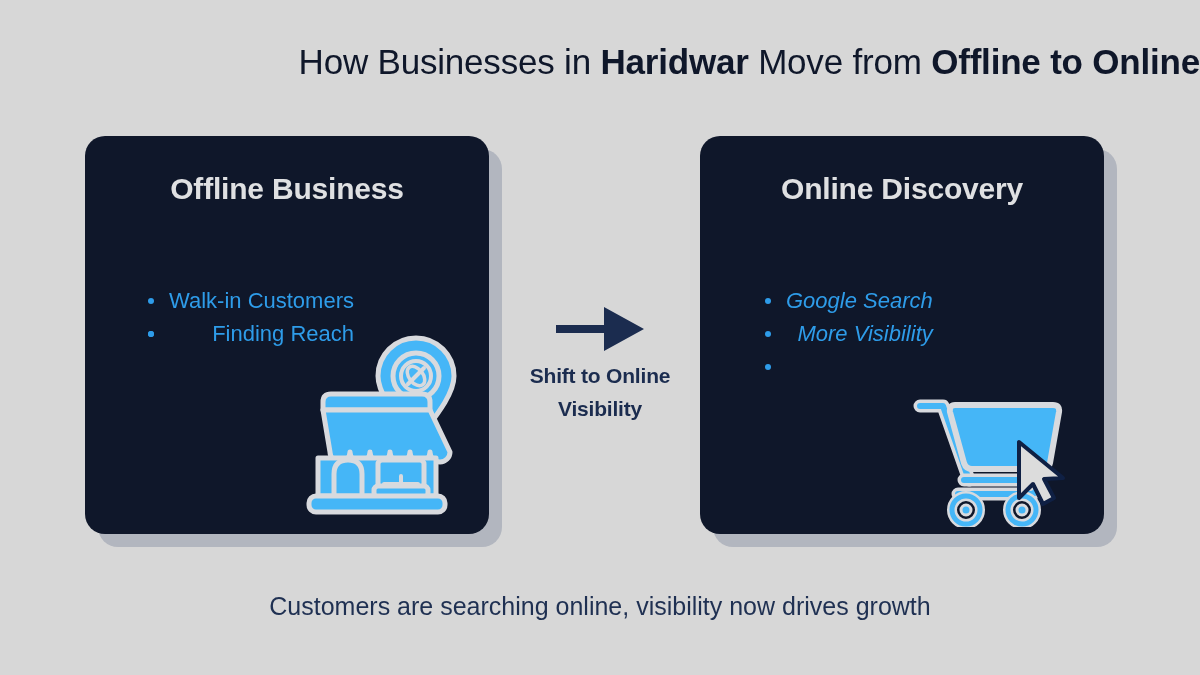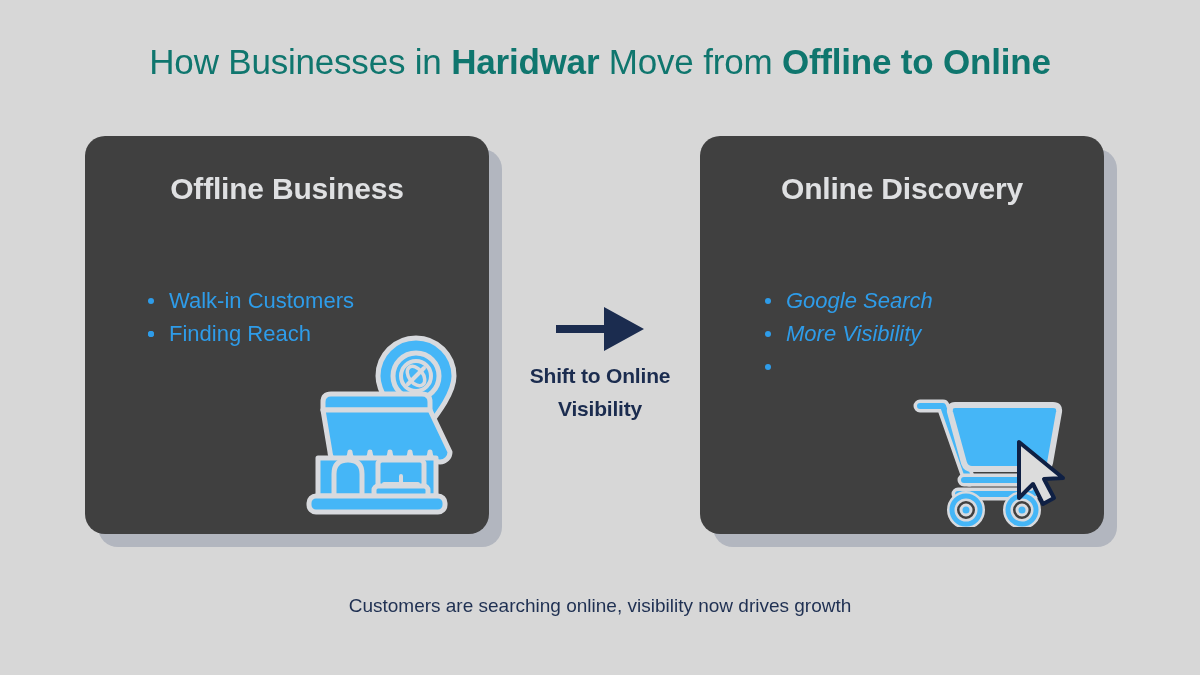--- a/index.html
+++ b/index.html
@@ -21,39 +21,39 @@
     width: 1200px;
     height: 675px;
   }
 
   
   .page-title {
     position: absolute;
     left: 0;
     top: 40px;
     width: 1200px;
-    text-align: center;
+    text-align: right;
     font-size: 35px;
     line-height: 44px;
-    color: #0f766e;
+    color: #0f172a;
     font-weight: 400;
     letter-spacing: -0.2px;
     white-space: nowrap;
   }
   .page-title .t-strong {
     font-weight: 700;
   }
 
   
   .card {
     position: absolute;
     top: 136px;
     width: 404px;
     height: 398px;
-    background: #404040;
+    background: #0f172a;
     border-radius: 20px;
     box-shadow: 13px 13px 0 0 #b2b6bf;
     overflow: hidden;
   }
   .card-left  { left: 85px; }
   .card-right { left: 700px; }
 
   .card-heading {
     position: absolute;
     left: 0;
@@ -77,20 +77,21 @@
   .card-right .bullets { left: 62px; font-style: italic; }
 
   .bullets li {
     position: relative;
     padding-left: 24px;
     font-size: 22px;
     line-height: 33px;
     color: #2e9ce9;
     font-weight: 400;
     white-space: nowrap;
+    text-align: right;
   }
   .bullets li .dot {
     position: absolute;
     left: 3px;
     top: 14px;
     width: 6px;
     height: 6px;
     border-radius: 50%;
     background: #2e9ce9;
   }
@@ -127,21 +128,21 @@
   }
   .mid-label .l2 { display: block; }
 
   
   .footer-caption {
     position: absolute;
     left: 0;
     top: 589px;
     width: 1200px;
     text-align: center;
-    font-size: 19px;
+    font-size: 25px;
     line-height: 34px;
     color: #1f3052;
     font-weight: 400;
     white-space: nowrap;
   }
 </style>
 </head>
 <body>
 
 <div class="stage">

